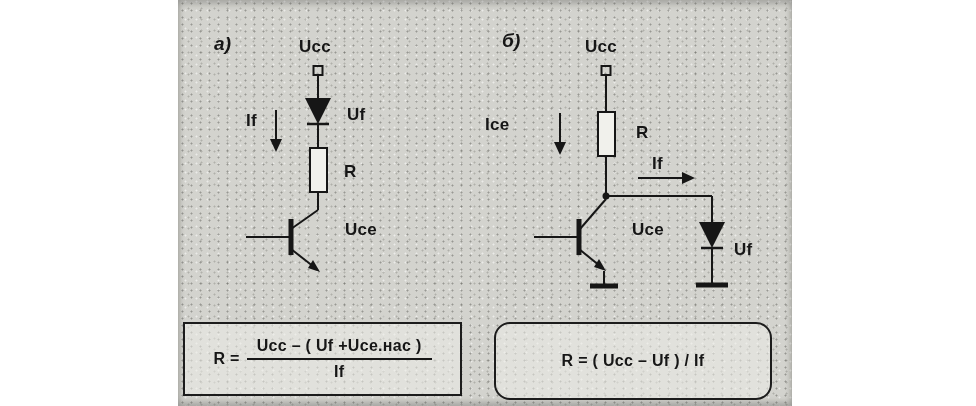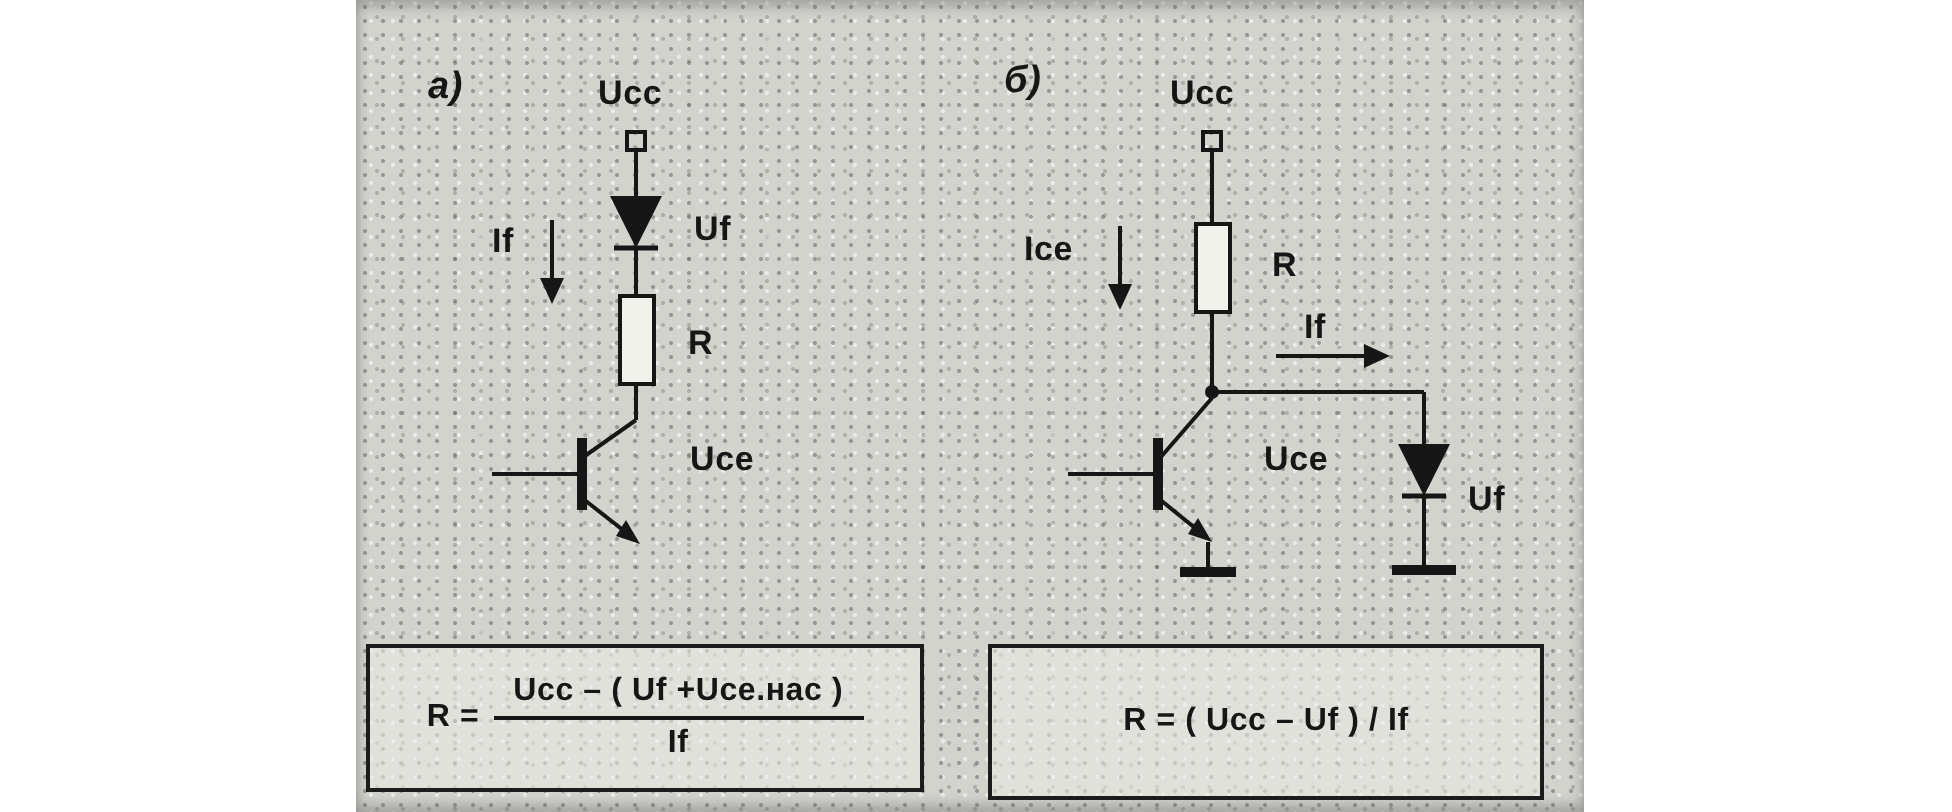--- a/index.html
+++ b/index.html
@@ -101,22 +101,22 @@
       <span>R =</span>
       <span class="frac">
         <span class="num">Ucc – ( Uf +Uce.нас )</span>
         <span class="den">If</span>
       </span>
     </div>
   </div>
 
   <div class="lbl it" style="left:502px; top:31px;">б)</div>
   <div class="lbl" style="left:585px; top:38px;">Ucc</div>
-  <div class="lbl" style="left:512px; top:116px;">Ice</div>
+  <div class="lbl" style="left:485px; top:116px;">Ice</div>
   <div class="lbl" style="left:636px; top:124px;">R</div>
   <div class="lbl" style="left:652px; top:155px;">If</div>
   <div class="lbl" style="left:632px; top:221px;">Uce</div>
   <div class="lbl" style="left:734px; top:241px;">Uf</div>
 
-  <div class="fbox two-lines" style="left:494px; top:322px; width:274px; height:74px;">
+  <div class="fbox two-lines" style="left:494px; top:322px; width:274px; height:74px;border-radius:16px;">
     <div>R = ( Ucc – Uf ) / If</div>
   </div>
 </div>
 
 </body></html>

